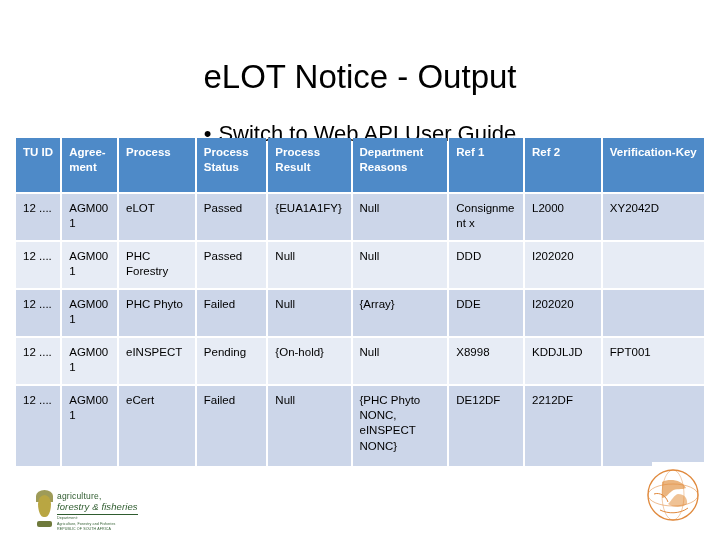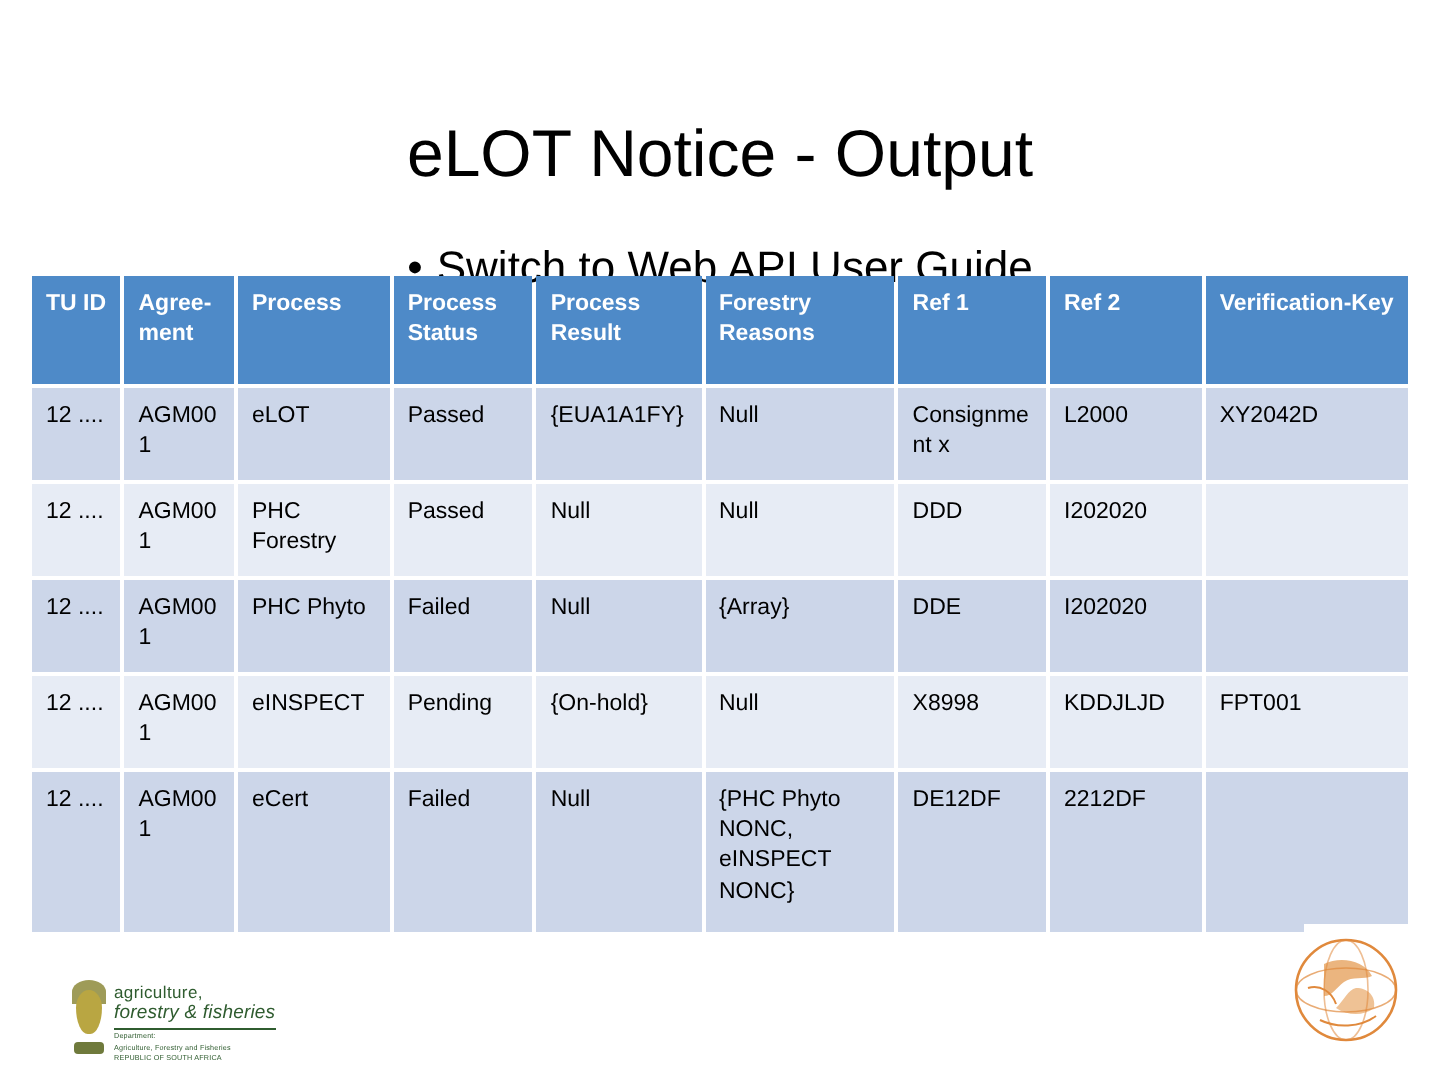--- a/index.html
+++ b/index.html
@@ -226,21 +226,21 @@
           <col class="c7">
           <col class="c8">
       </colgroup>
       <thead>
         <tr>
           <th>TU ID</th>
           <th>Agree-ment</th>
           <th>Process</th>
           <th>Process Status</th>
           <th>Process Result</th>
-          <th>Forestry Reasons</th>
+          <th>Department Reasons</th>
           <th>Ref 1</th>
           <th>Ref 2</th>
           <th>Verification-Key</th>
         </tr>
       </thead>
       <tbody>
         <tr class="row-a">
           <td>12 ....</td>
           <td>AGM001</td>
           <td>eLOT</td>

